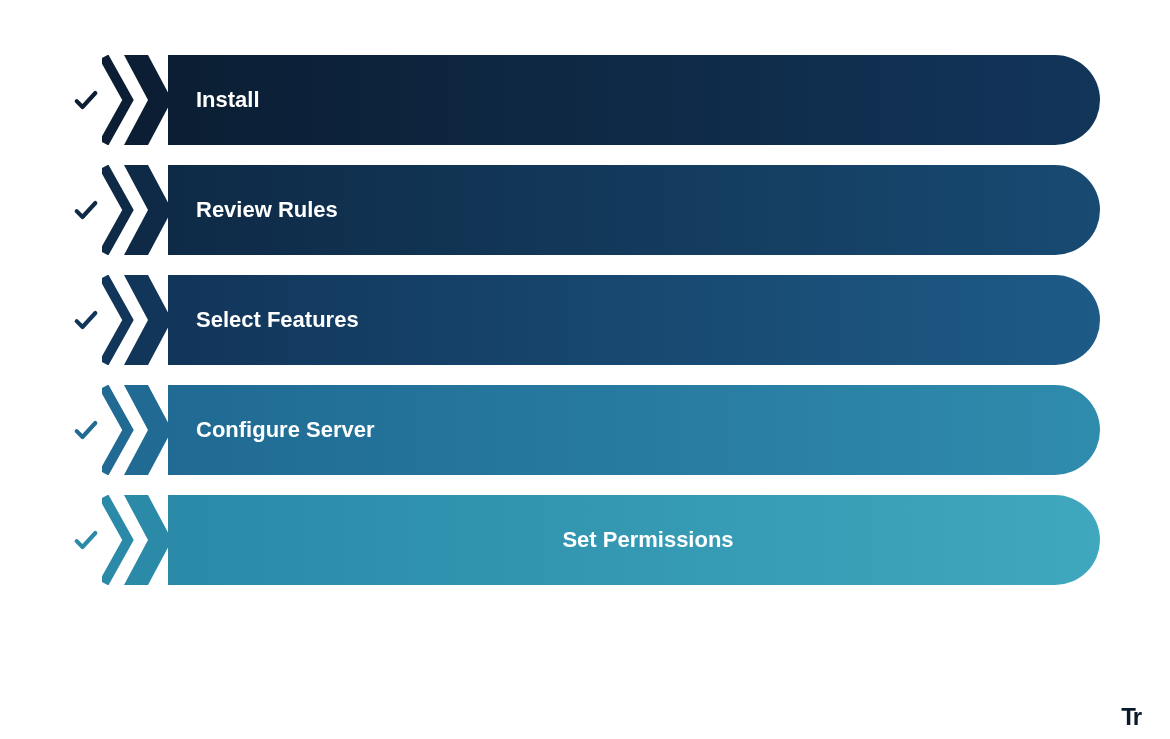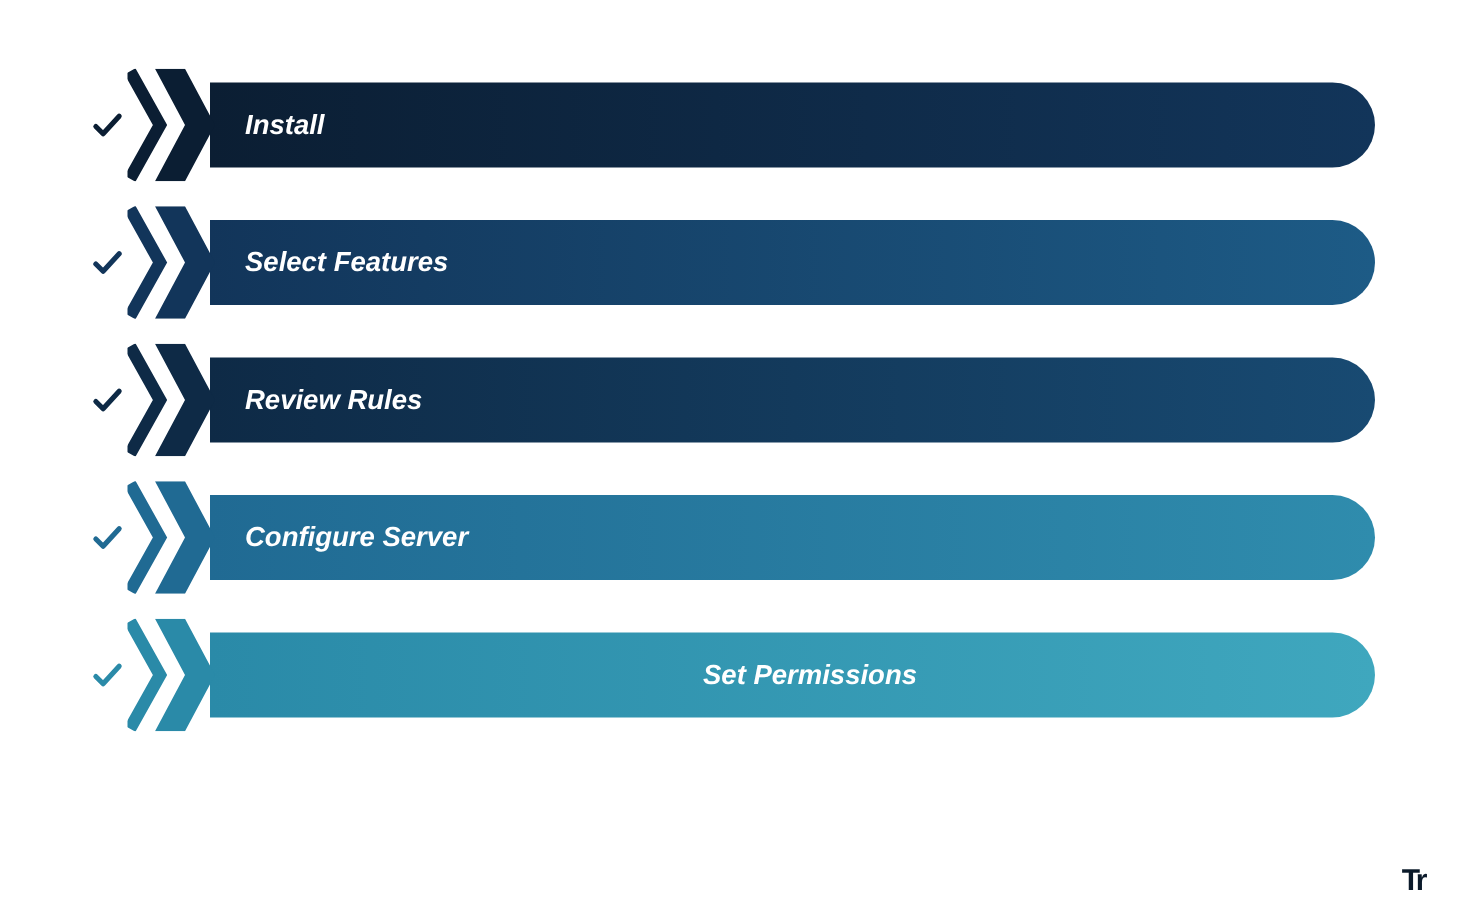--- a/index.html
+++ b/index.html
@@ -43,36 +43,35 @@
     position: relative;
     height: 90px;
   }
   .chev {
     position: absolute;
     top: 0;
     height: 90px;
   }
   .bar {
     flex: 1;
-    height: 68px;
+    height: 90px;
     border-top-right-radius: 45px;
     border-bottom-right-radius: 45px;
     display: flex;
     align-items: center;
     padding-left: 28px;
     color: #ffffff;
     font-weight: 700;
     font-size: 22px;
     margin-left: -2px;
-    font-style: italic;
   }
   .logo {
     position: absolute;
     right: 30px;
-    bottom: 20px;
+    bottom: 8px;
     font-weight: 900;
     font-family: Arial, sans-serif;
     font-size: 24px;
     color: #0b1a2a;
     letter-spacing: -2px;
   }
 </style>
 </head>
 <body>
 
@@ -92,53 +91,53 @@
         <path d="M0 0 L24 0 L48 45 L24 90 L0 90 L24 45 Z" fill="#0b1e33"></path>
       </svg>
     </div>
     <div class="bar" style="background: linear-gradient(90deg, rgb(11, 30, 51) 0%, rgb(18, 53, 90) 100%);">
       <span>Install</span>
     </div>
   </div>
 
   <div class="step-row">
     <div class="check">
+      <svg viewBox="0 0 24 24" stroke="#0e2a46">
+          <polyline points="4 13 9 18 20 6"></polyline>
+        </svg>
+    </div>
+    <div class="chevrons">
+      <svg class="chev" style="left:0" width="46" height="90" viewBox="0 0 46 90">
+        <path d="M2 2 L26 45 L2 88" fill="none" stroke-width="10" stroke-linejoin="miter" stroke="#0e2a46"></path>
+      </svg>
+      <svg class="chev" style="left:22px" width="50" height="90" viewBox="0 0 50 90">
+        <path d="M0 0 L24 0 L48 45 L24 90 L0 90 L24 45 Z" fill="#0e2a46"></path>
+      </svg>
+    </div>
+    <div class="bar" style="background: linear-gradient(90deg, rgb(14, 42, 70) 0%, rgb(24, 74, 114) 100%);">
+      <span>Review Rules</span>
+    </div>
+  </div>
+
+  <div class="step-row">
+    <div class="check">
       <svg viewBox="0 0 24 24" stroke="#12355a">
           <polyline points="4 13 9 18 20 6"></polyline>
         </svg>
     </div>
     <div class="chevrons">
       <svg class="chev" style="left:0" width="46" height="90" viewBox="0 0 46 90">
         <path d="M2 2 L26 45 L2 88" fill="none" stroke-width="10" stroke-linejoin="miter" stroke="#12355a"></path>
       </svg>
       <svg class="chev" style="left:22px" width="50" height="90" viewBox="0 0 50 90">
         <path d="M0 0 L24 0 L48 45 L24 90 L0 90 L24 45 Z" fill="#12355a"></path>
       </svg>
     </div>
     <div class="bar" style="background: linear-gradient(90deg, rgb(18, 53, 90) 0%, rgb(29, 91, 134) 100%);">
       <span>Select Features</span>
-    </div>
-  </div>
-
-  <div class="step-row">
-    <div class="check">
-      <svg viewBox="0 0 24 24" stroke="#0e2a46">
-          <polyline points="4 13 9 18 20 6"></polyline>
-        </svg>
-    </div>
-    <div class="chevrons">
-      <svg class="chev" style="left:0" width="46" height="90" viewBox="0 0 46 90">
-        <path d="M2 2 L26 45 L2 88" fill="none" stroke-width="10" stroke-linejoin="miter" stroke="#0e2a46"></path>
-      </svg>
-      <svg class="chev" style="left:22px" width="50" height="90" viewBox="0 0 50 90">
-        <path d="M0 0 L24 0 L48 45 L24 90 L0 90 L24 45 Z" fill="#0e2a46"></path>
-      </svg>
-    </div>
-    <div class="bar" style="background: linear-gradient(90deg, rgb(14, 42, 70) 0%, rgb(24, 74, 114) 100%);">
-      <span>Review Rules</span>
     </div>
   </div>
 
 
   <div class="step-row">
     <div class="check">
       <svg viewBox="0 0 24 24" stroke="#206a93">
           <polyline points="4 13 9 18 20 6"></polyline>
         </svg>
     </div>

